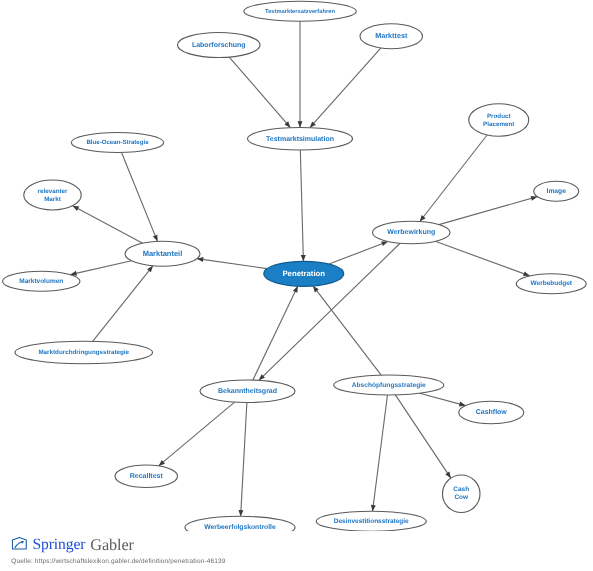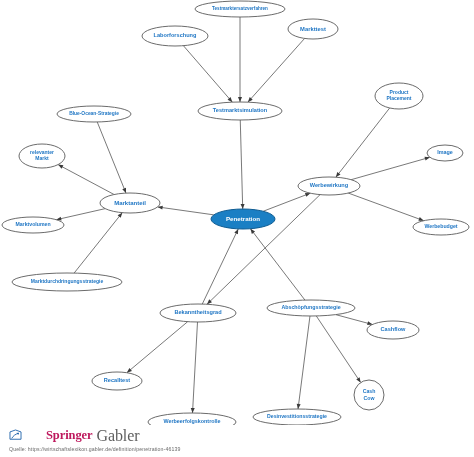--- a/index.html
+++ b/index.html
@@ -76,30 +76,29 @@
     gap: 4px;
     height: 15px;
   }
   .brand-mark {
     width: 13px;
     height: 13px;
     flex: 0 0 13px;
   }
   .brand-springer {
     font-family: "Liberation Serif", serif;
-    font-weight: bold;
+    font-weight: normal;
     font-size: 12.5px;
-    color: #be185d;
+    color: #1d4ed8;
     letter-spacing: -0.1px;
-    margin-left: 20px;
   }
   .brand-gabler {
     font-family: "Liberation Serif", serif;
     font-weight: normal;
-    font-size: 16px;
+    font-size: 13px;
     color: #5e5e5e;
     letter-spacing: -0.1px;
   }
   .source-line {
     margin-top: 3px;
     font-family: "Liberation Sans", sans-serif;
     font-size: 5.2px;
     color: #6b6b6b;
     letter-spacing: 0.12px;
     white-space: nowrap;

